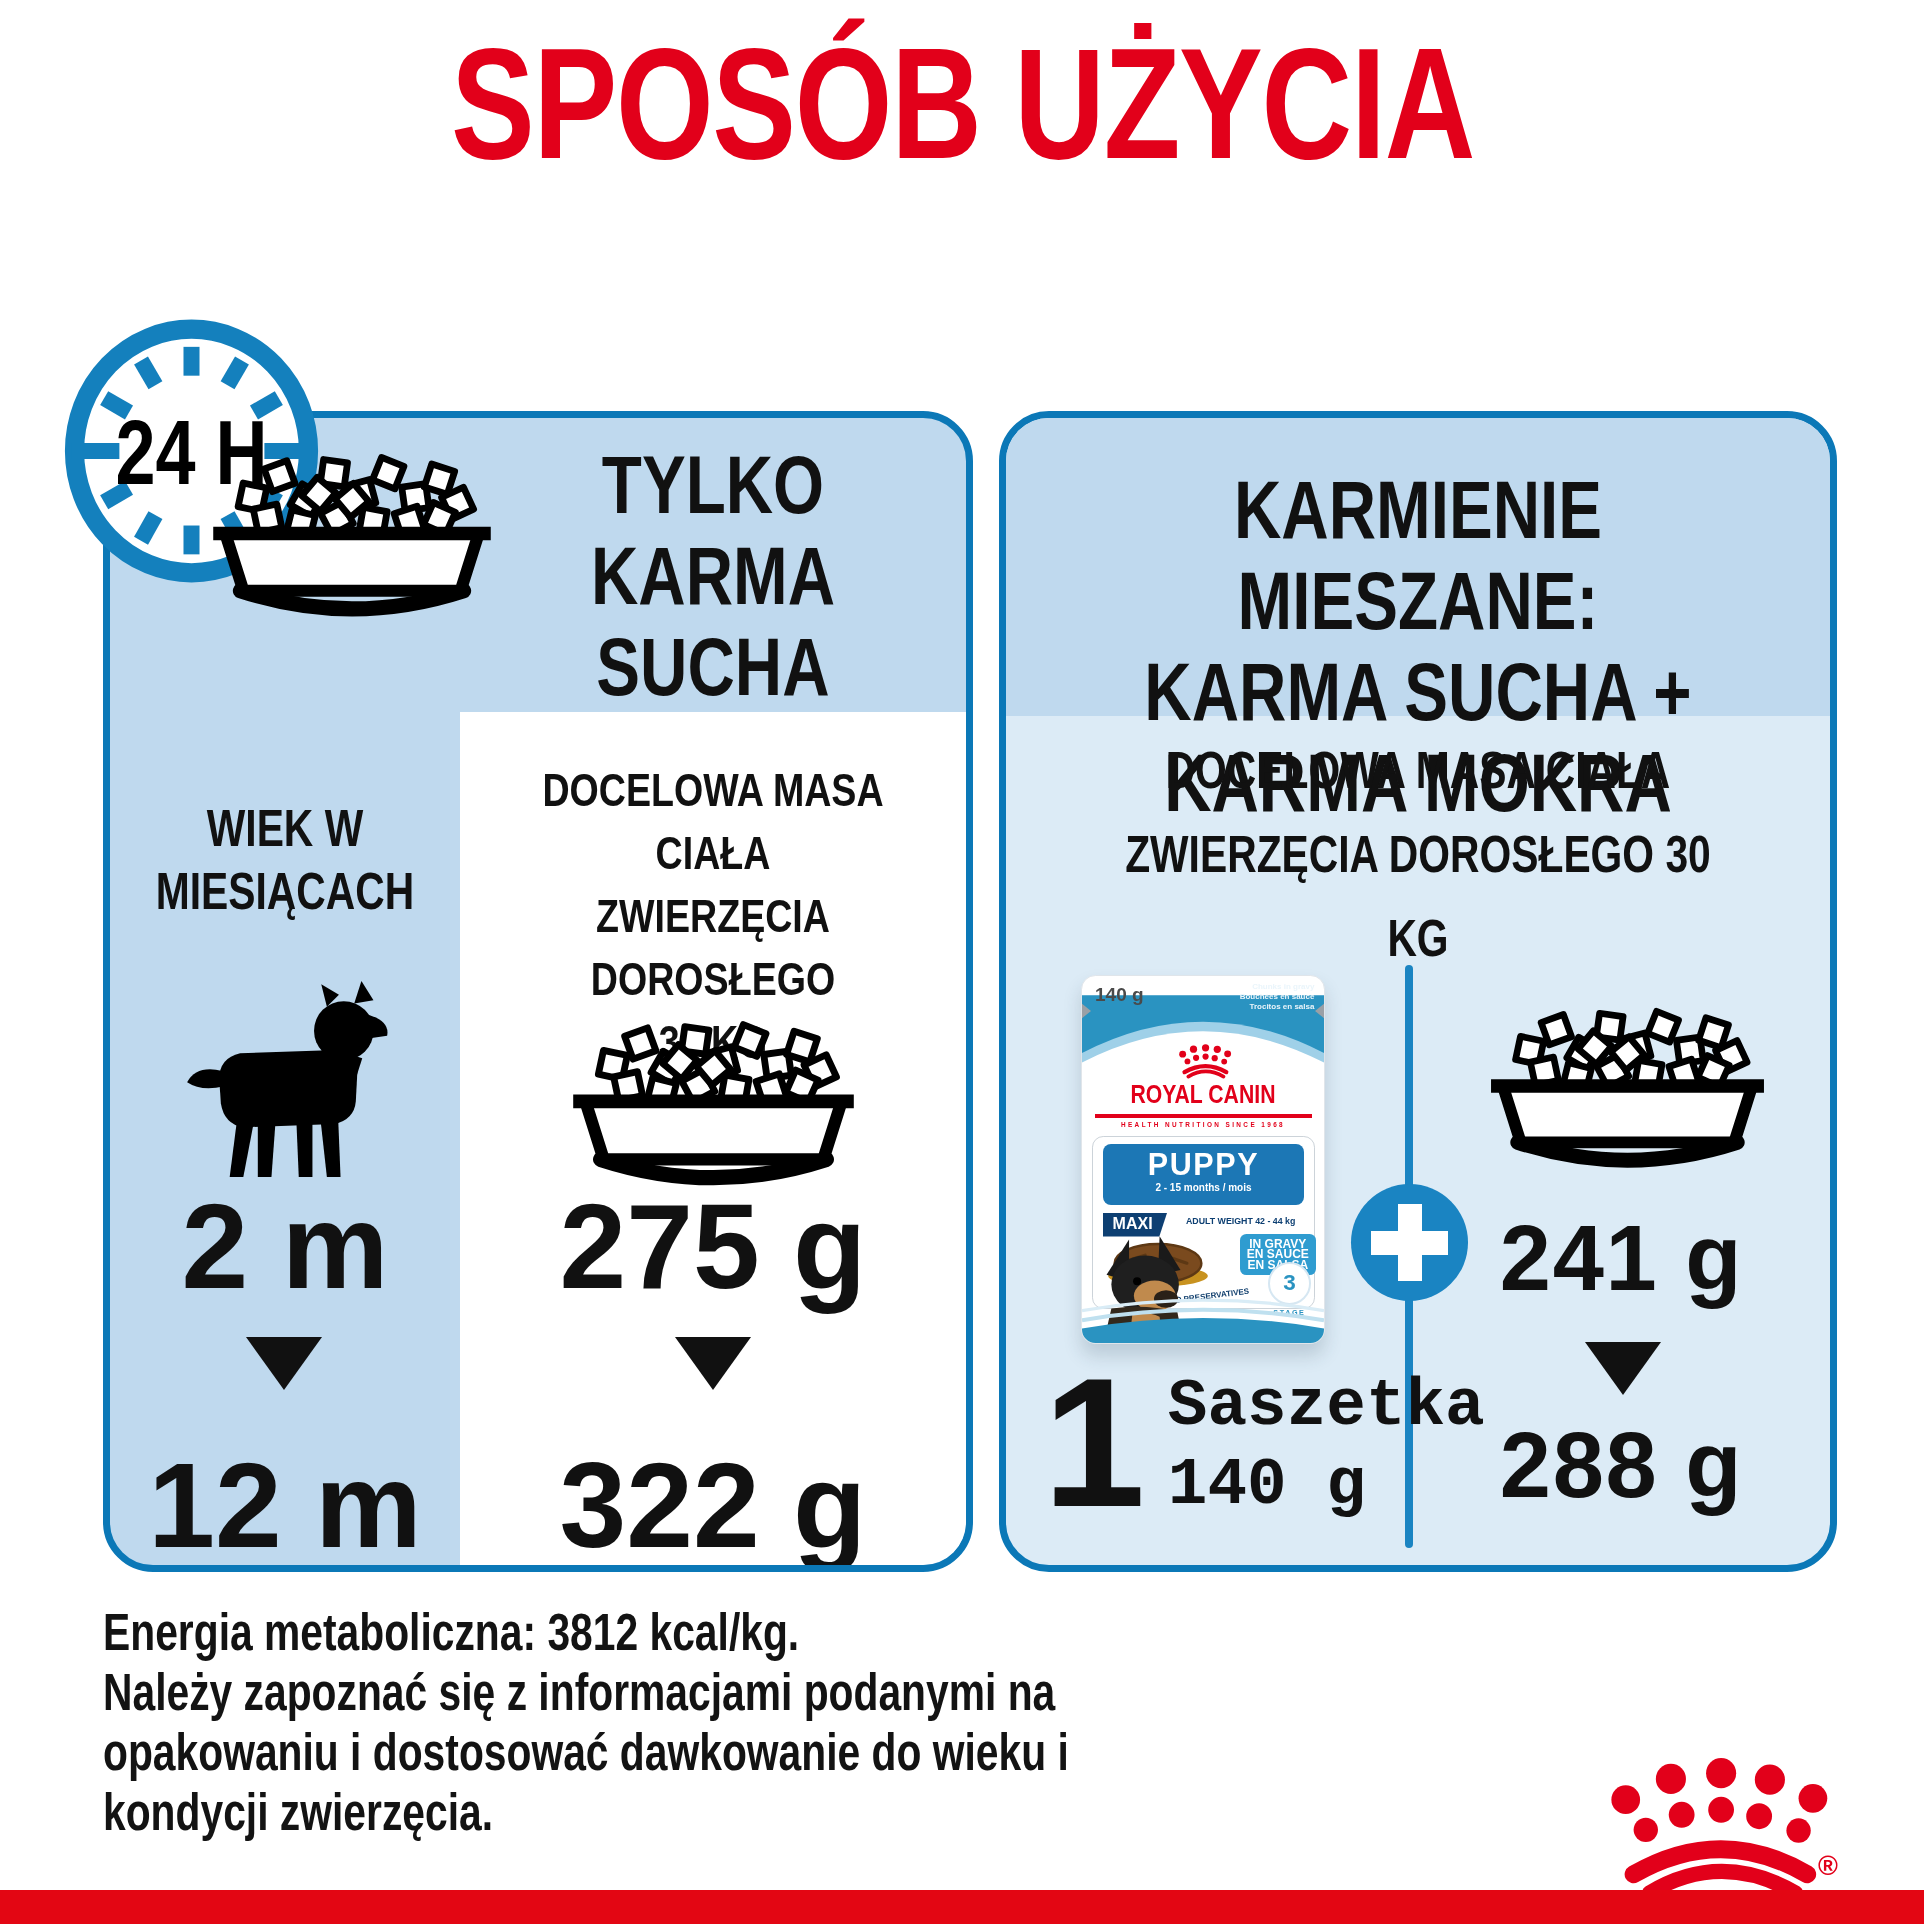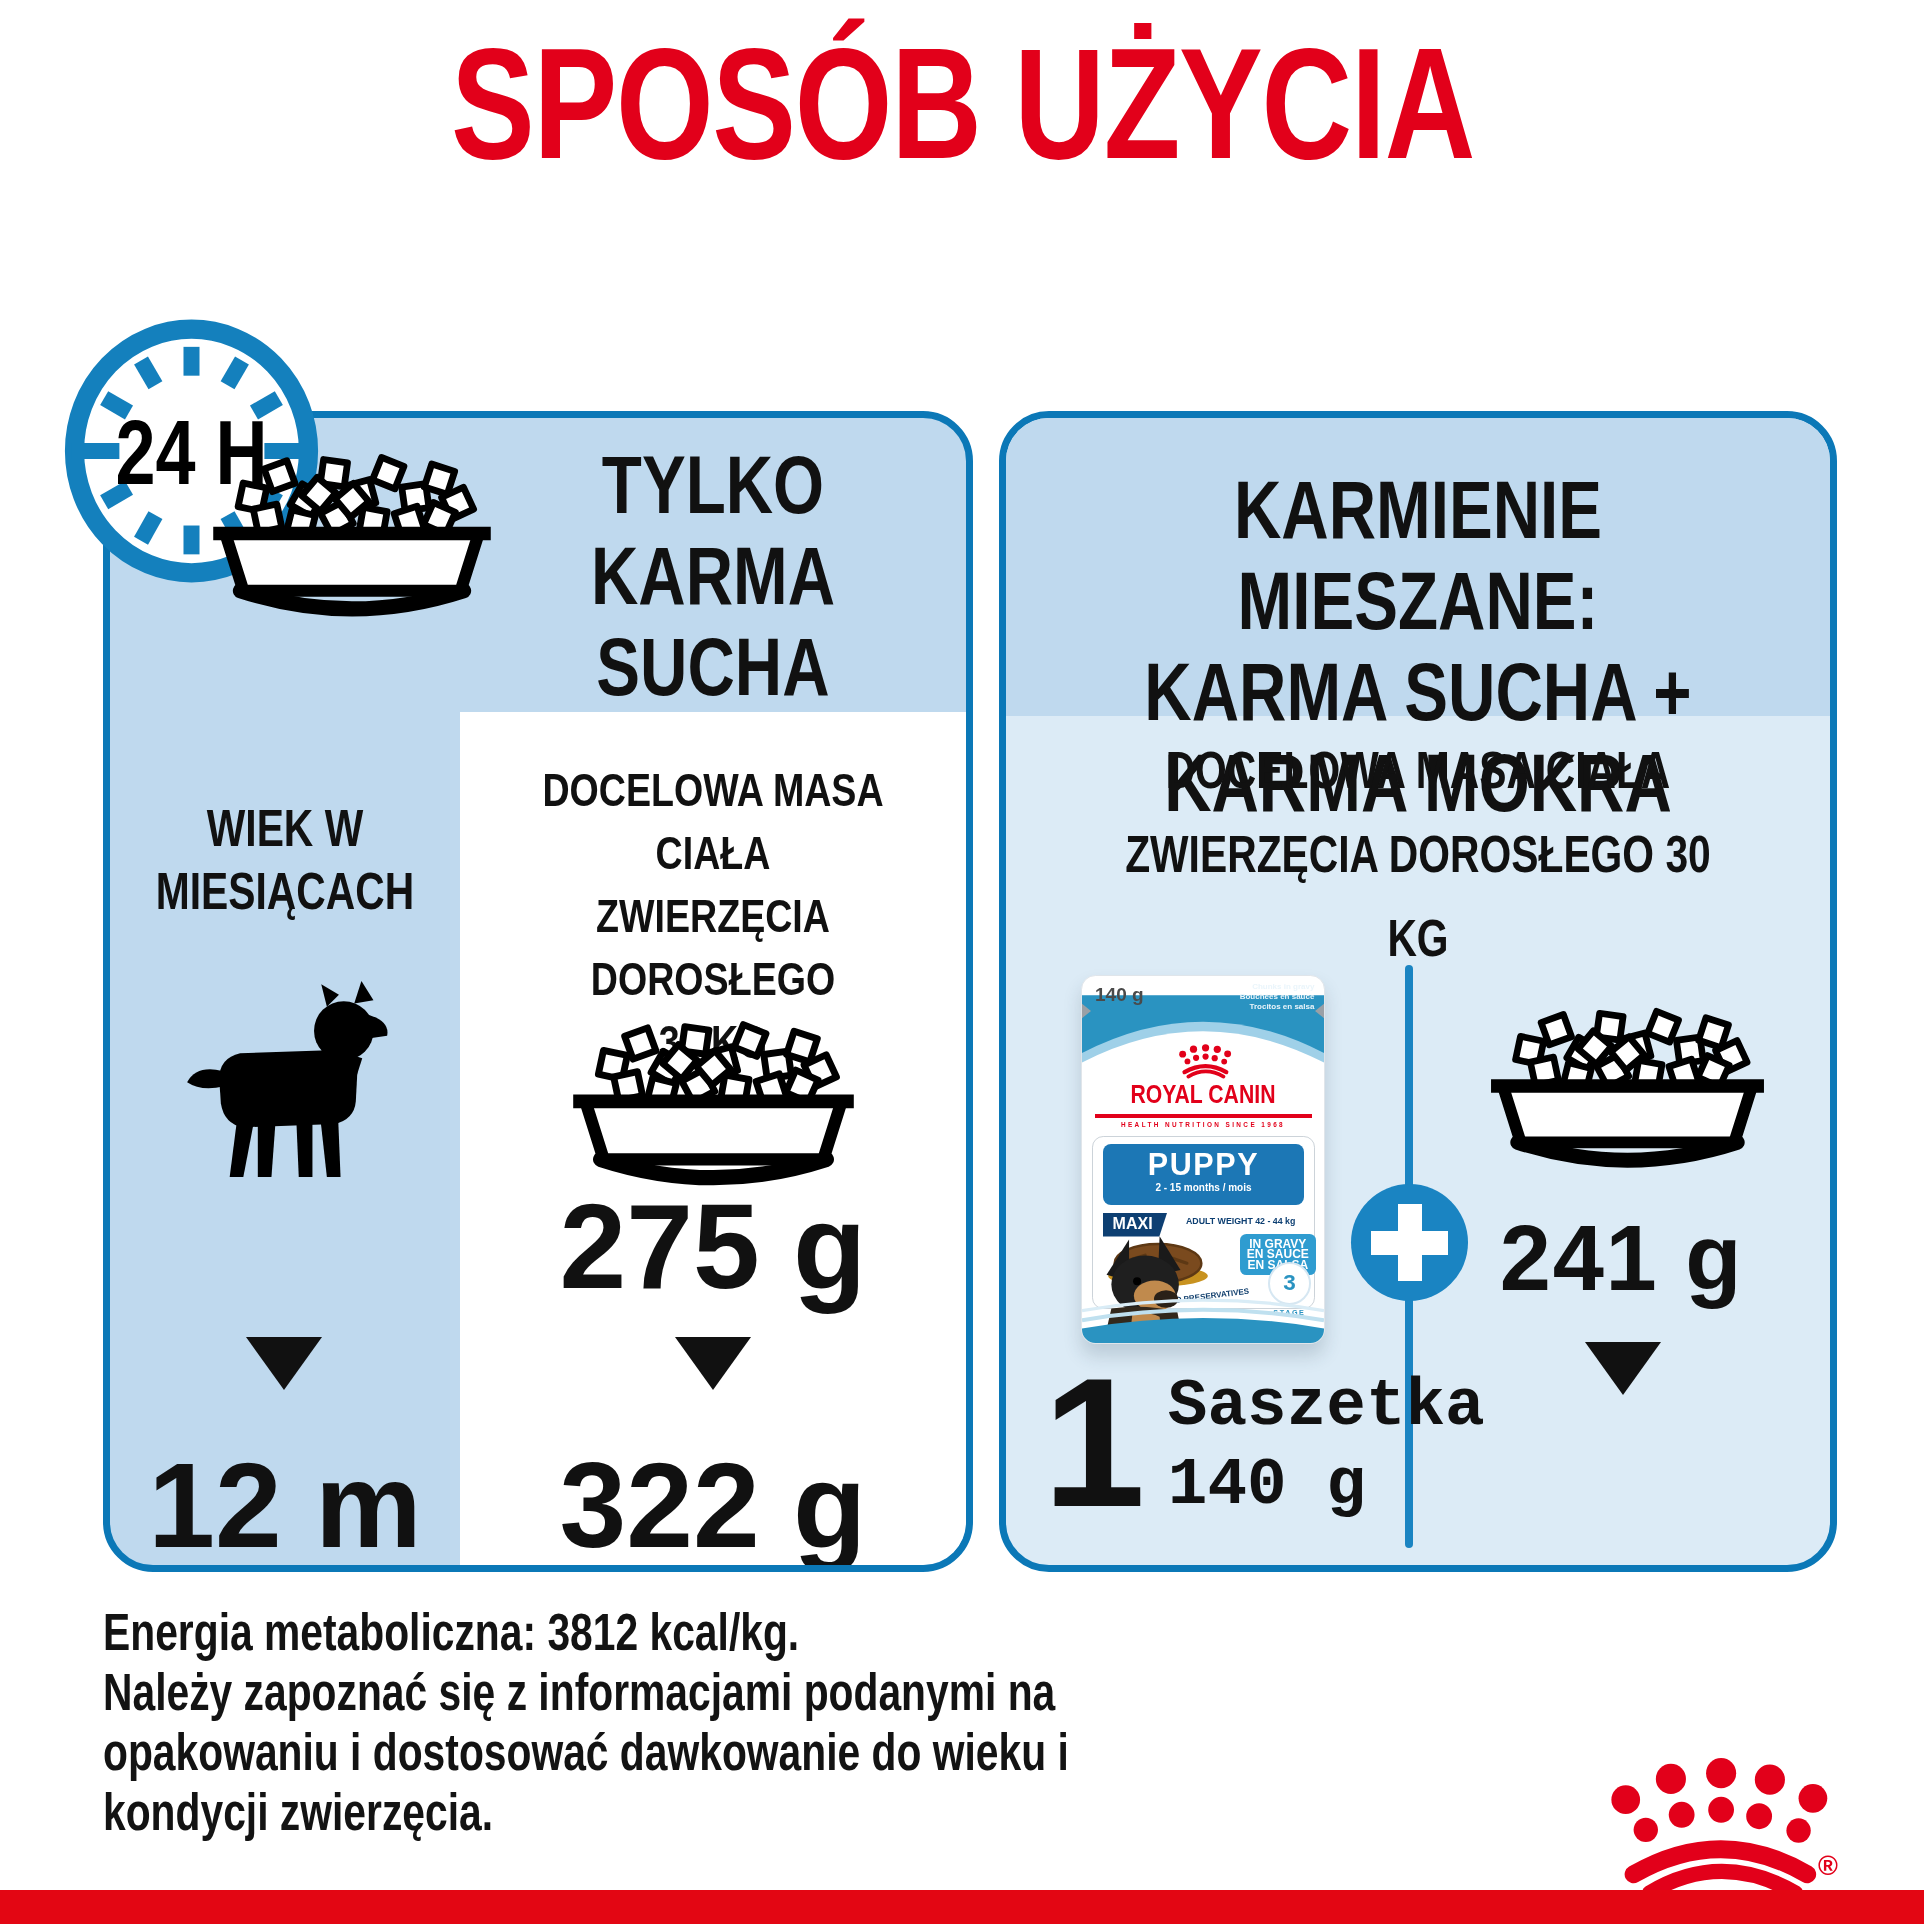--- a/index.html
+++ b/index.html
@@ -178,20 +178,23 @@
   <div class="abs hline lp-header center" style="top:21px">
     <div class="ln cond">TYLKO</div>
     <div class="ln cond">KARMA</div>
     <div class="ln cond">SUCHA</div>
   </div>
 
   <svg class="abs" style="left:53px;top:563px" width="241" height="217" viewBox="0 0 300 270">
       <use href="#dogsym"></use>
     </svg>
 
+  <div class="abs center" style="left:0;top:768px;width:350px">
+    <span class="bigval cond">2 m</span>
+  </div>
   <div class="abs arrow-down" style="left:136px;top:919px"></div>
   <div class="abs center" style="left:0;top:1027px;width:350px">
     <span class="bigval cond">12 m</span>
   </div>
 
   <div class="abs weighthead center" style="left:350px;top:340px;width:506px">
     <div class="ln cond">DOCELOWA MASA CIAŁA</div>
     <div class="ln cond">ZWIERZĘCIA DOROSŁEGO</div>
     <div class="ln cond">30 KG</div>
   </div>
@@ -225,20 +228,23 @@
   </div>
 
   <svg class="abs" style="left:469px;top:582px" width="305" height="178" viewBox="0 0 200 120">
       <use href="#bowlsym"></use>
     </svg>
 
   <div class="abs center" style="left:413px;top:790px;width:405px">
     <span class="rval">241 g</span>
   </div>
   <div class="abs arrow-down" style="left:579px;top:924px"></div>
+  <div class="abs center" style="left:413px;top:997px;width:405px">
+    <span class="rval">288 g</span>
+  </div>
 </section>
 
 <div class="abs divider"></div>
 <div class="abs plus-badge"></div>
 
 <div class="abs wet-row">
   <div class="wet-count">1</div>
   <div class="wet-texts">
     <div>Saszetka</div>
     <div>140 g</div>

